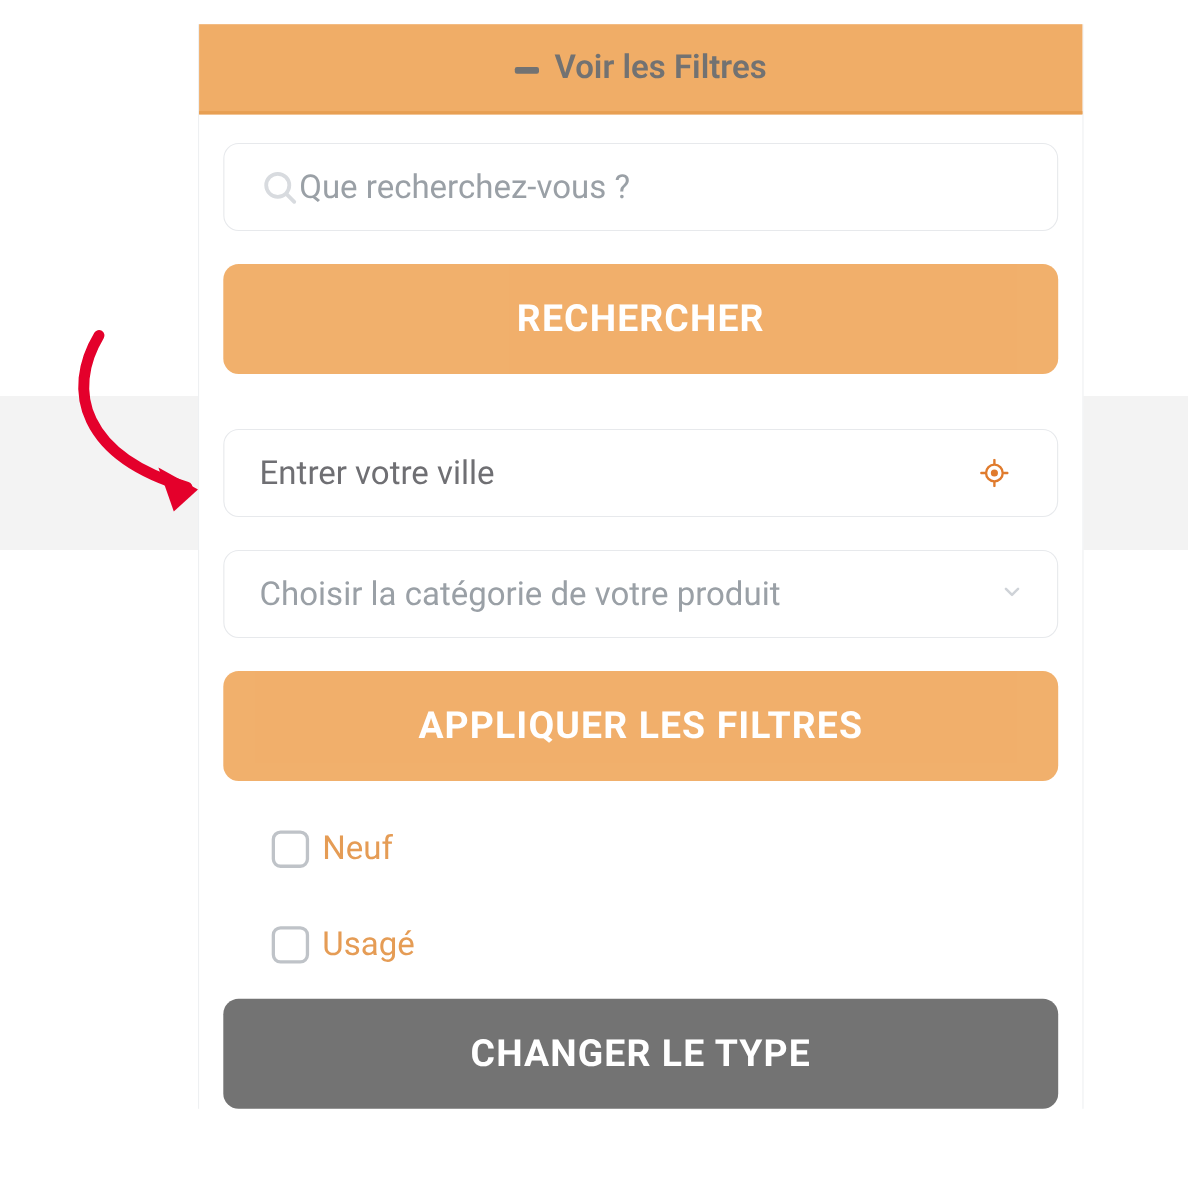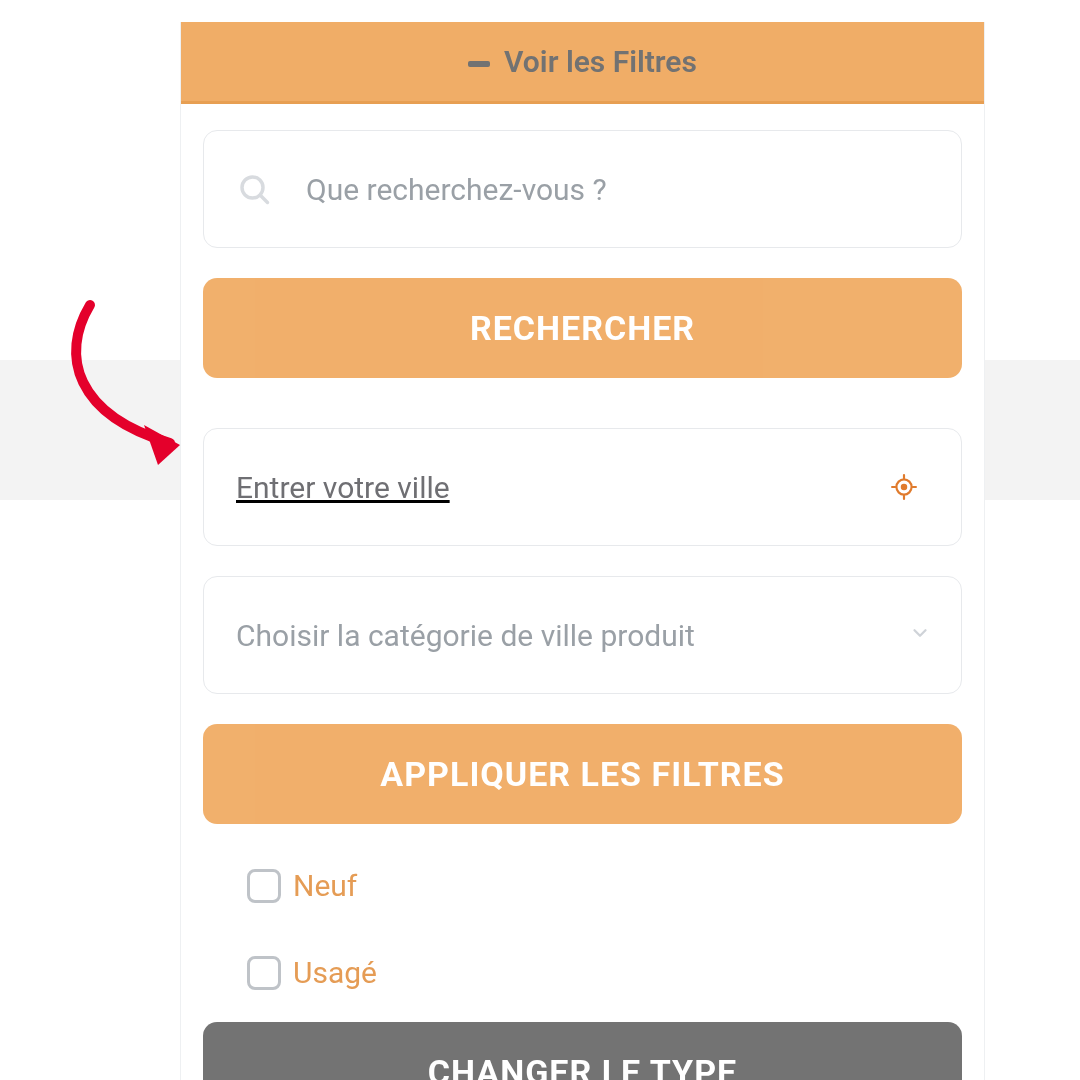--- a/index.html
+++ b/index.html
@@ -53,25 +53,24 @@
     .content {
       padding: 26px 22px 0 22px;
       display: flex;
       flex-direction: column;
       gap: 30px;
     }
     .field {
       background: #fff;
       border: 1px solid #e7e9ec;
       border-radius: 14px;
-      height: 118px;
+      height: 80px;
       display: flex;
       align-items: center;
       padding: 0 32px;
-      gap: 34px;
       position: relative;
     }
     .search-icon svg { display: block; }
     .placeholder {
       color: #9aa0a6;
       font-size: 30px;
     }
     .placeholder.dark {
       color: #6f6f73;
     }
@@ -86,21 +85,21 @@
       color: #fff;
       font-size: 34px;
       font-weight: 700;
       letter-spacing: 1px;
       text-transform: uppercase;
     }
     .btn.solid {
       background: #737373;
       opacity: 1;
     }
-    .city-field { margin-top: 20px; text-decoration: underline; }
+    .city-field { margin-top: 20px; }
     .locate-btn {
       position: absolute;
       right: 44px;
       top: 50%;
       transform: translateY(-50%);
       display: flex;
       align-items: center;
       justify-content: center;
     }
     .chevron {
@@ -175,21 +174,21 @@
           <circle cx="12" cy="12" r="2" fill="#e07b2d"></circle>
           <line x1="12" y1="1" x2="12" y2="4"></line>
           <line x1="12" y1="20" x2="12" y2="23"></line>
           <line x1="1" y1="12" x2="4" y2="12"></line>
           <line x1="20" y1="12" x2="23" y2="12"></line>
         </svg>
       </span>
     </div>
 
     <div class="field">
-      <span class="placeholder">Choisir la catégorie de ville produit</span>
+      <span class="placeholder">Choisir la catégorie de votre produit</span>
       <span class="chevron">
         <svg width="22" height="22" viewBox="0 0 24 24" fill="none" stroke="#cfd3d8" stroke-width="2.5" stroke-linecap="round" stroke-linejoin="round">
           <polyline points="6 9 12 15 18 9"></polyline>
         </svg>
       </span>
     </div>
 
     <div class="btn">
       <span>APPLIQUER LES FILTRES</span>
     </div>

